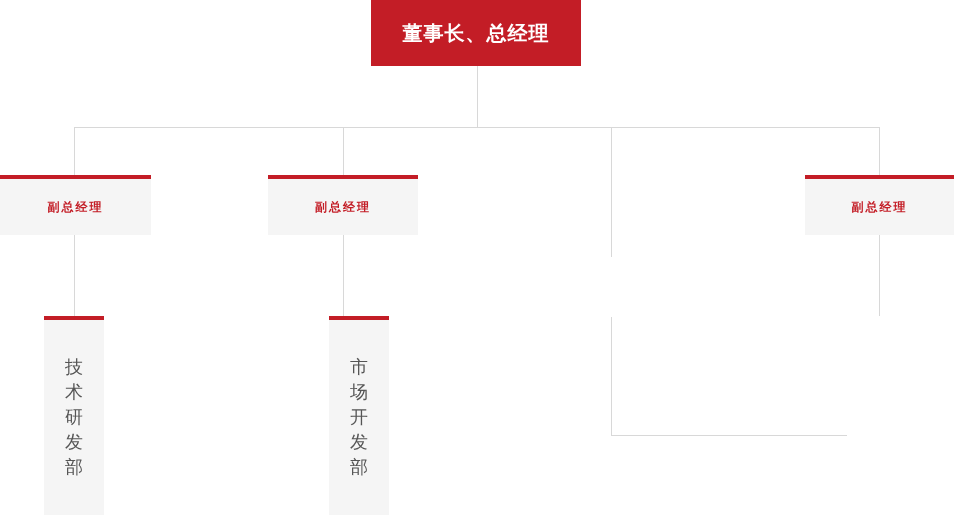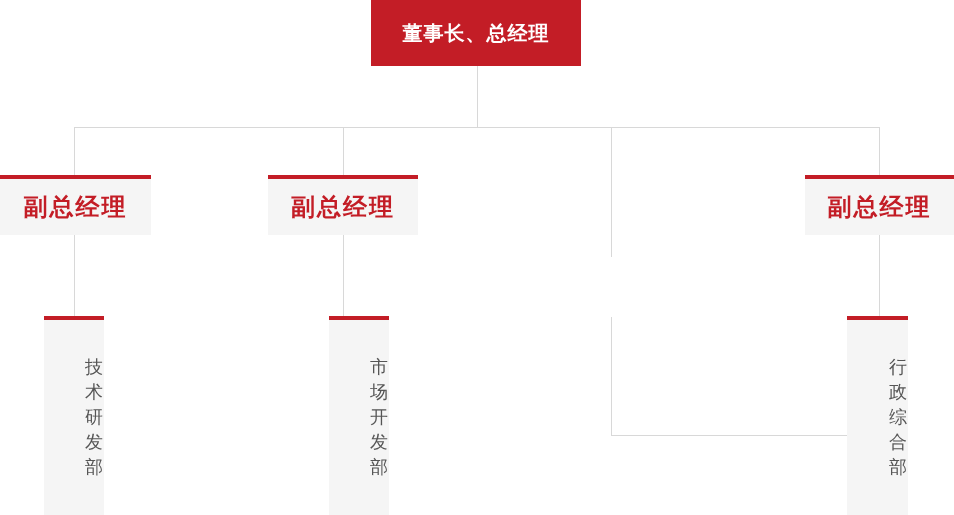--- a/index.html
+++ b/index.html
@@ -32,31 +32,31 @@
     left:371px;top:0;width:210px;height:66px;
     background:var(--brand-red);
     border-top:none;
     color:var(--root-text);
     font-size:20px;font-weight:bold;
     letter-spacing:1px;
   }
   .node-mid{
     width:150px;height:60px;
     color:var(--brand-red);
-    font-size:24px;font-weight:bold;
+    font-size:12px;font-weight:bold;
     letter-spacing:2px;
   }
   .node-deputy-1{left:0;top:175px;width:151px;}
   .node-deputy-2{left:268px;top:175px;}
   .node-finance{left:536px;top:257px;}
   .node-deputy-3{left:805px;top:175px;width:149px;}
   .node-dept{
     width:60px;top:316px;height:199px;
     color:var(--dept-text);
-    font-size:18px;font-weight:normal;justify-content:flex-end;
+    font-size:18px;font-weight:normal;
   }
   .node-dept .vlabel{
     display:block;
     width:20px;
     word-break:break-all;
     line-height:25px;
     text-align:center;
   }
   .node-tech{left:44px;}
   .node-market{left:329px;}
@@ -104,17 +104,14 @@
   <div class="node node-mid node-deputy-3">
     <span>副总经理</span>
   </div>
 
   <div class="node node-dept node-tech">
     <span class="vlabel">技术研发部</span>
   </div>
   <div class="node node-dept node-market">
     <span class="vlabel">市场开发部</span>
   </div>
-  <div class="node node-dept node-admin">
-    <span class="vlabel">行政综合部</span>
-  </div>
 
 </div>
 
 </body></html>

